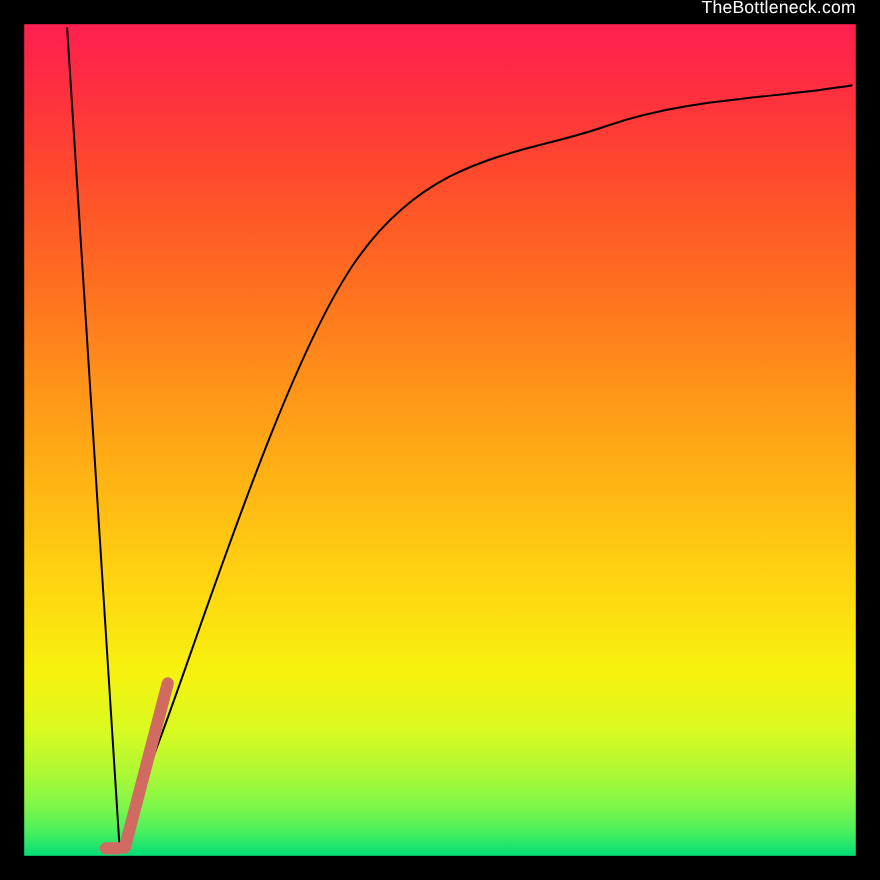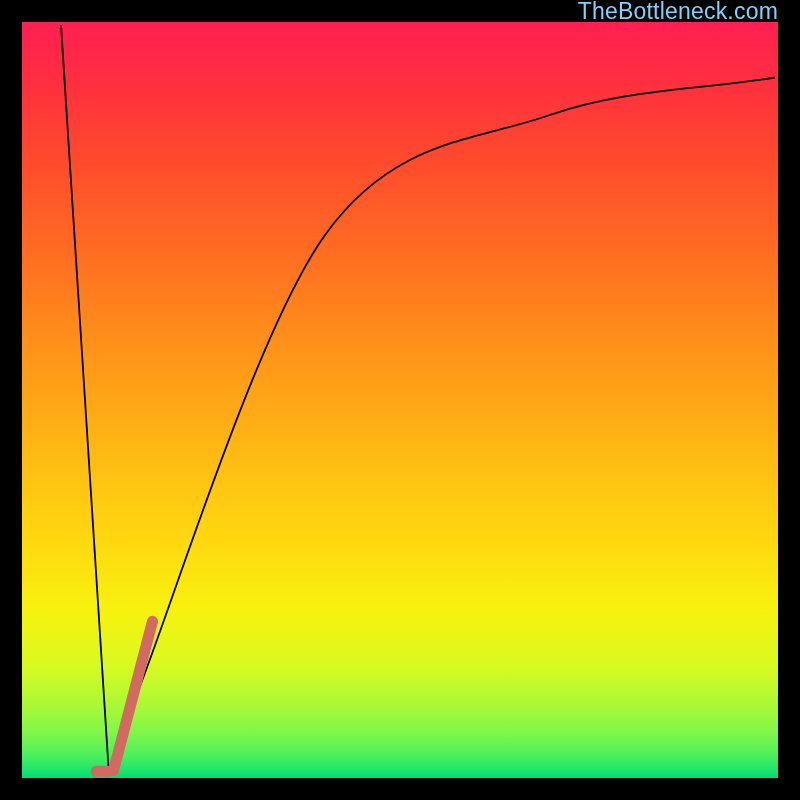--- a/index.html
+++ b/index.html
@@ -16,23 +16,23 @@
     height: 800px;
   }
   svg {
     position: absolute;
     inset: 0;
   }
   .watermark {
     position: absolute;
     top: 0;
     right: 22px;
-    color: #7dd3fc;
+    color: #ffffff;
     font-family: Arial, Helvetica, sans-serif;
-    font-size: 23px;
+    font-size: 16px;
     line-height: 1;
     letter-spacing: 0.2px;
     user-select: none;
   }
 </style>
 </head>
 <body>
 
 <div class="stage">
   <svg viewBox="0 0 800 800">

